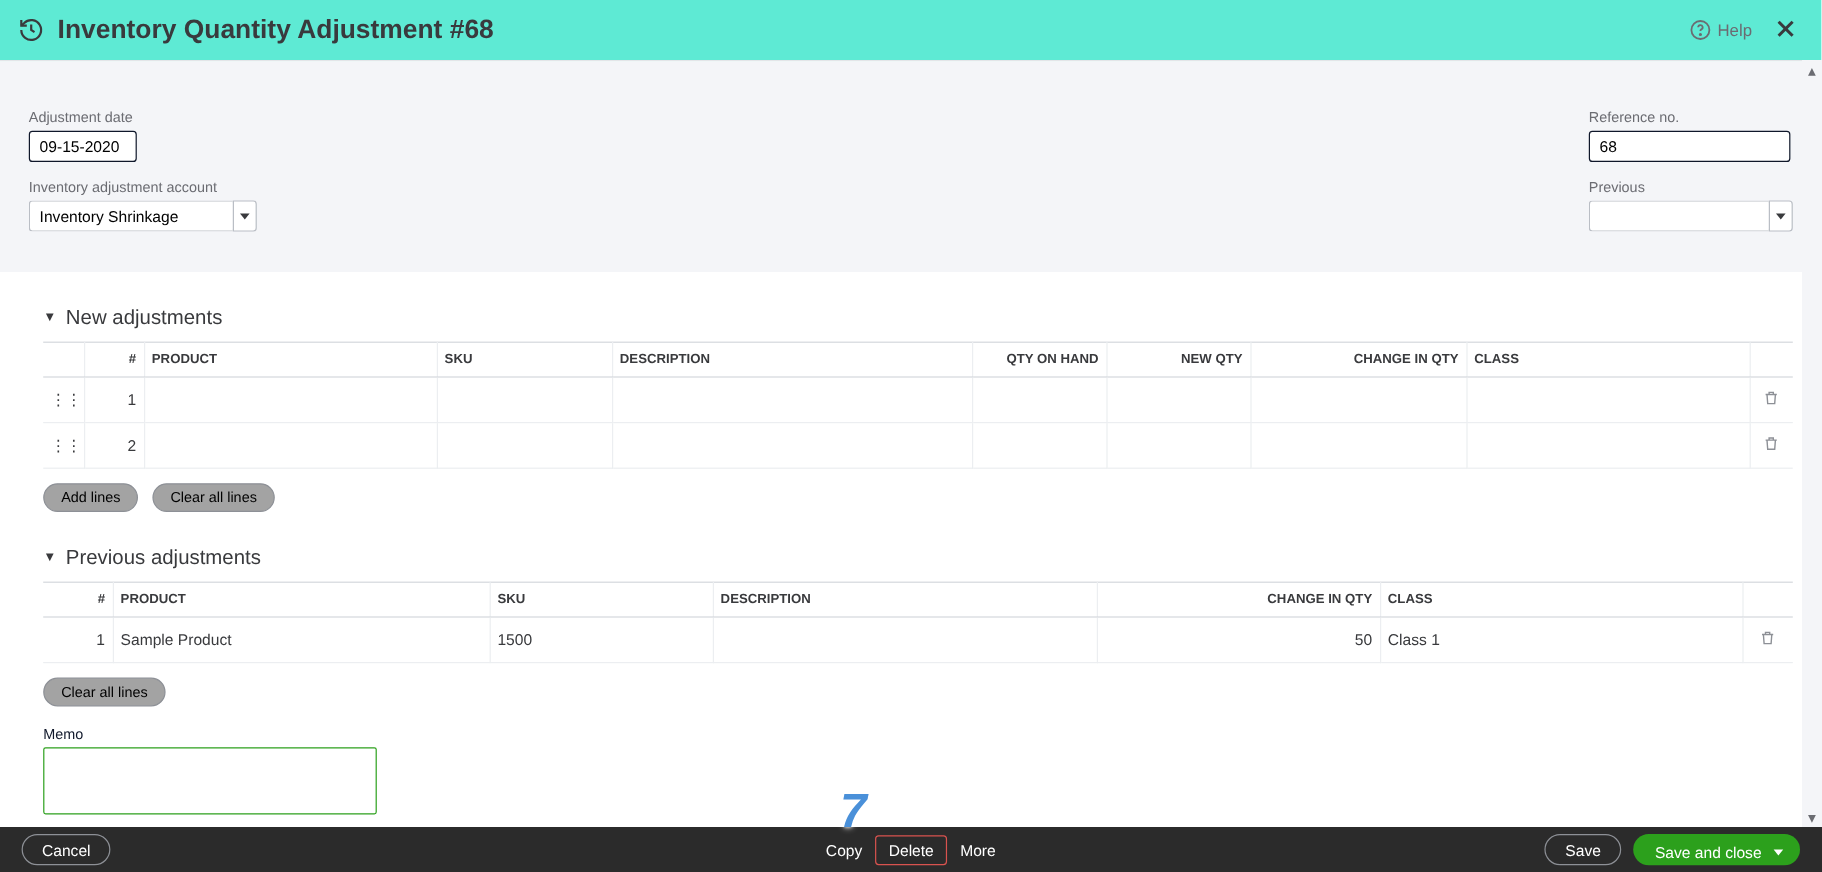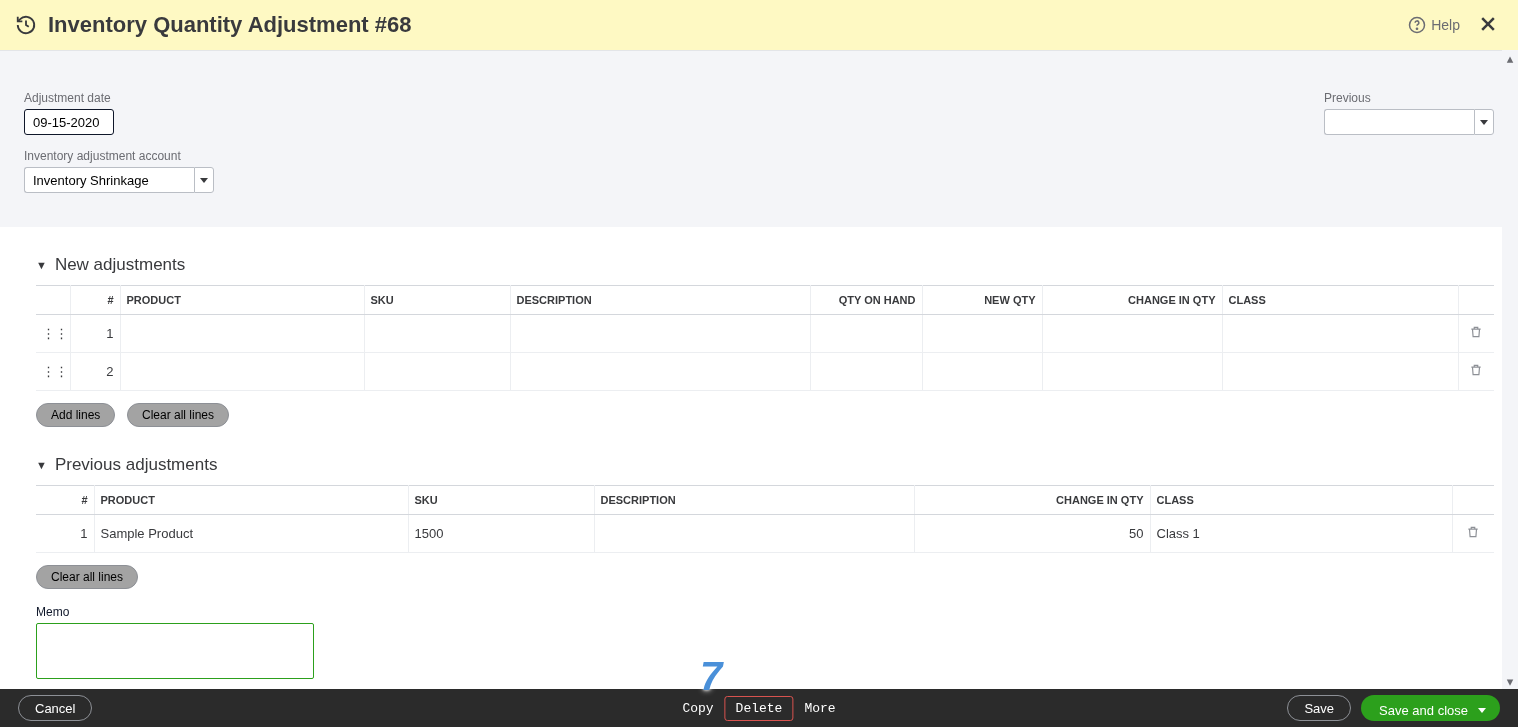--- a/index.html
+++ b/index.html
@@ -13,21 +13,21 @@
     position: relative;
     overflow: hidden;
   }
 
   
   .header {
     display: flex;
     align-items: center;
     padding: 12px 20px 12px 14px;
     border-bottom: 1px solid #e3e5e8;
-    background: #fef9c3;
+    background: #5eead4;
   }
   .header-icon {
     width: 24px; height: 24px;
     margin-right: 10px;
     display: flex; align-items: center; justify-content: center;
   }
   .header-title {
     font-size: 22px;
     font-weight: 700;
     color: #393a3d;
@@ -161,21 +161,21 @@
     height: 26px; padding: 0 16px; border: 1px solid #8d9096;
     background: transparent; color: #fff; border-radius: 14px;
     font-size: 13px; cursor: pointer;
   }
   .foot-center {
     position: absolute; left: 50%; transform: translateX(-50%);
     display: flex; align-items: center;
   }
   .foot-link {
     color: #fff; font-size: 13px; padding: 4px 10px;
-    cursor: pointer; border: 1px solid transparent; font-family: Liberation Mono, monospace;
+    cursor: pointer; border: 1px solid transparent;
   }
   .foot-link.delete-hl { border: 1px solid #d9534f; border-radius: 3px; }
   .foot-right { margin-left: auto; display: flex; align-items: center; gap: 10px; }
   .save-close {
     height: 26px; background: #2ca01c; color: #fff;
     border: none; border-radius: 14px; padding: 4px 14px 0 18px;
     font-size: 13px; cursor: pointer; display: flex; align-items: center;
   }
   .save-close .caret {
     margin-left: 10px; border-left: 4px solid transparent;
@@ -243,20 +243,24 @@
     </div>
     <div class="form-group adj-account">
       <label class="form-label">Inventory adjustment account</label>
       <div class="select-wrap">
         <input class="select-input" value="Inventory Shrinkage" style="">
         <div class="select-caret"></div>
       </div>
     </div>
   </div>
   <div class="form-right">
+    <div class="form-group">
+      <label class="form-label">Reference no.</label>
+      <input class="text-input ref-input" value="68" style="">
+    </div>
     <div class="form-group">
       <label class="form-label">Previous</label>
       <div class="select-wrap">
         <input class="select-input loc-input" value="" style="">
         <div class="select-caret"></div>
       </div>
     </div>
   </div>
 </div>
 

